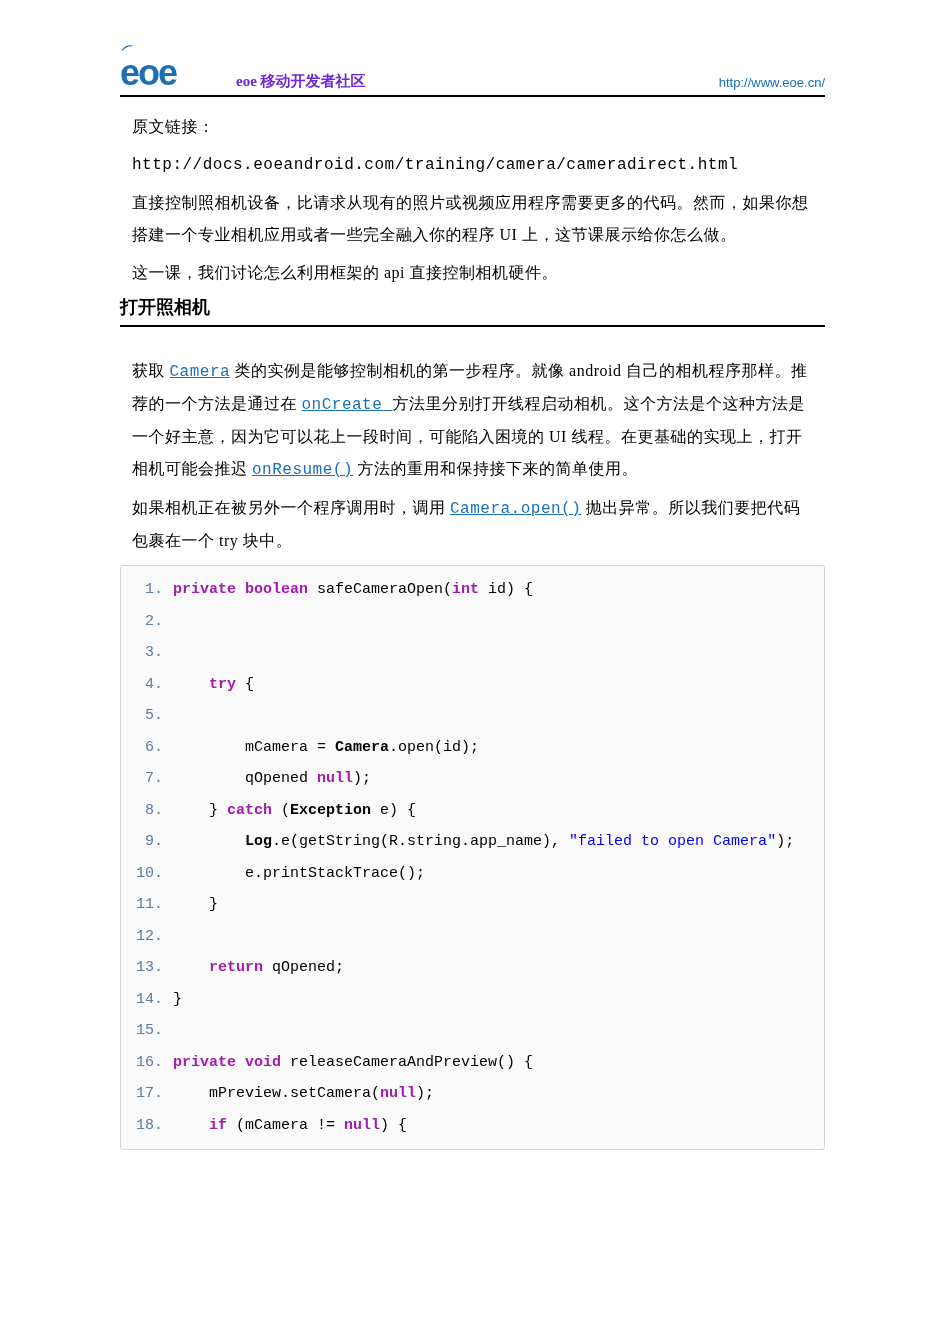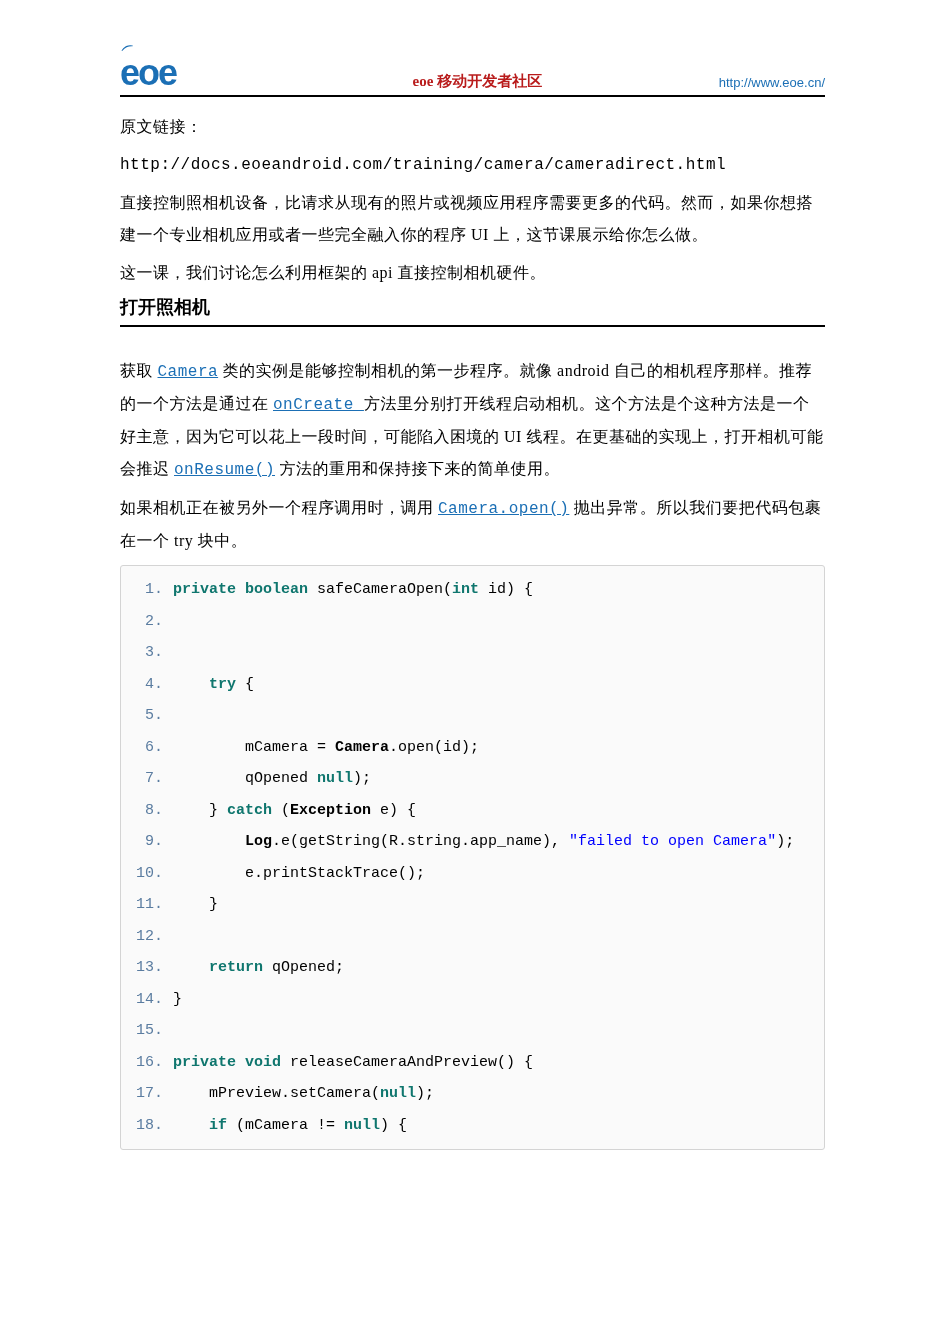--- a/index.html
+++ b/index.html
@@ -39,33 +39,33 @@
     left: 2px;
     font-size: 14px;
     transform: rotate(-25deg);
     color: #1b6fb5;
     letter-spacing: 0;
   }
   .header-center {
     font-family: "SimSun","宋体", serif;
     font-weight: bold;
     font-size: 15px;
-    color: #b91c1c;
-    text-align: center;
+    color: #6d28d9;
+    text-align: left;
     flex: 1 1 auto;
     padding-left: 60px;
   }
   .header-right a {
     font-family: Arial, sans-serif;
     font-size: 13px;
     color: #1b6fb5;
     text-decoration: none;
   }
   .body-text p {
-    margin: 6px 0;
+    margin: 6px 12px;
     line-height: 2.0;
     letter-spacing: 0.5px;
   }
   .mono {
     font-family: "Courier New", monospace;
   }
   a.inline {
     color: #1b6fb5;
     text-decoration: underline;
     font-family: "Courier New", monospace;
@@ -100,21 +100,21 @@
     text-align: right;
     color: #5a7ca0;
     padding-right: 10px;
     user-select: none;
     flex: 0 0 auto;
   }
   .code {
     white-space: pre;
     color: #000;
   }
-  .kw { font-weight: bold; color: #0f766e; text-align: right; }
+  .kw { font-weight: bold; color: #a21caf; text-align: right; }
   .type { font-weight: bold; color: #000; }
   .str { color: #0000ff; }
 </style>
 </head>
 <body>
 
 <div class="page">
 
   <div class="header">
     <div class="logo">

